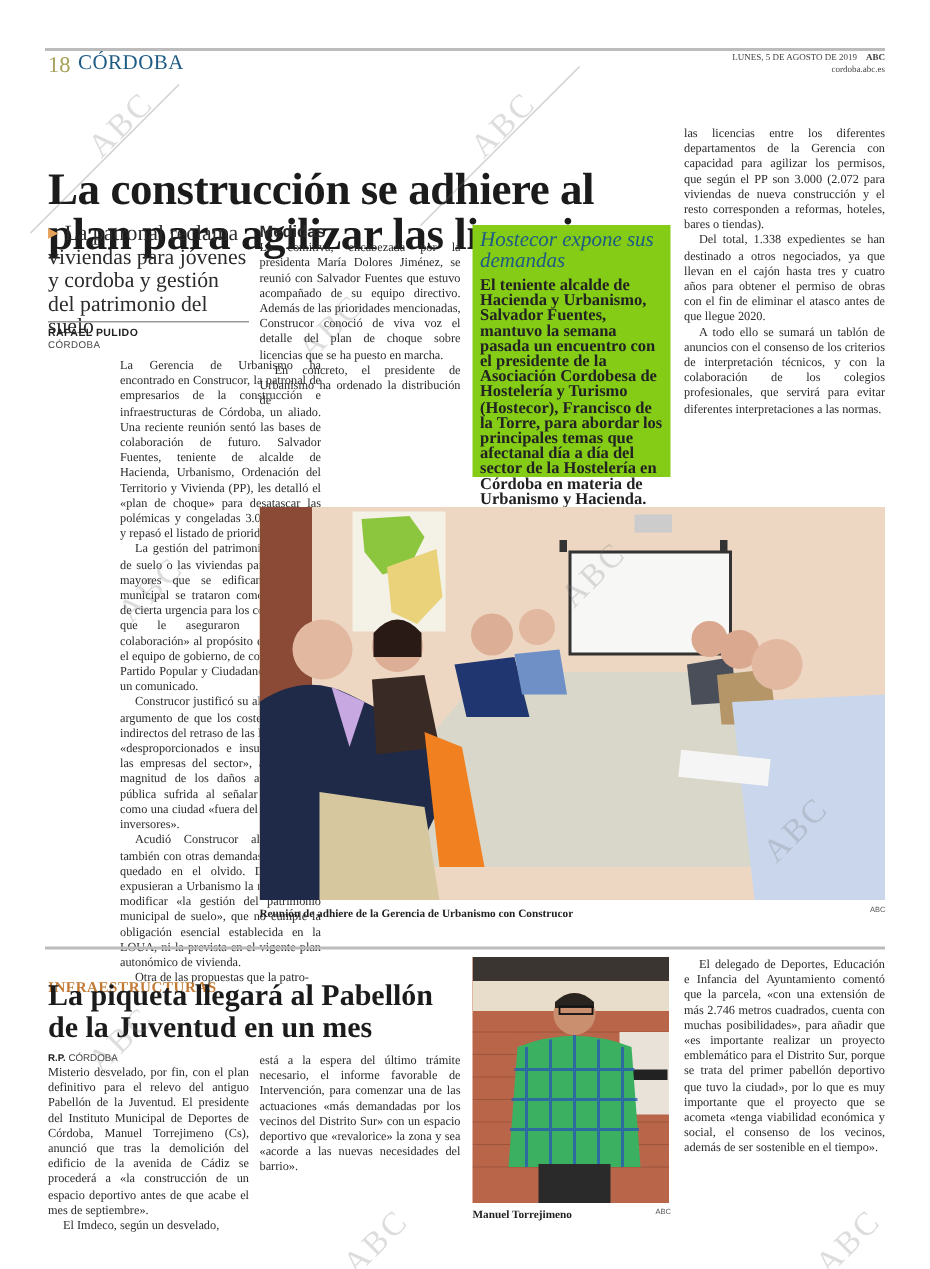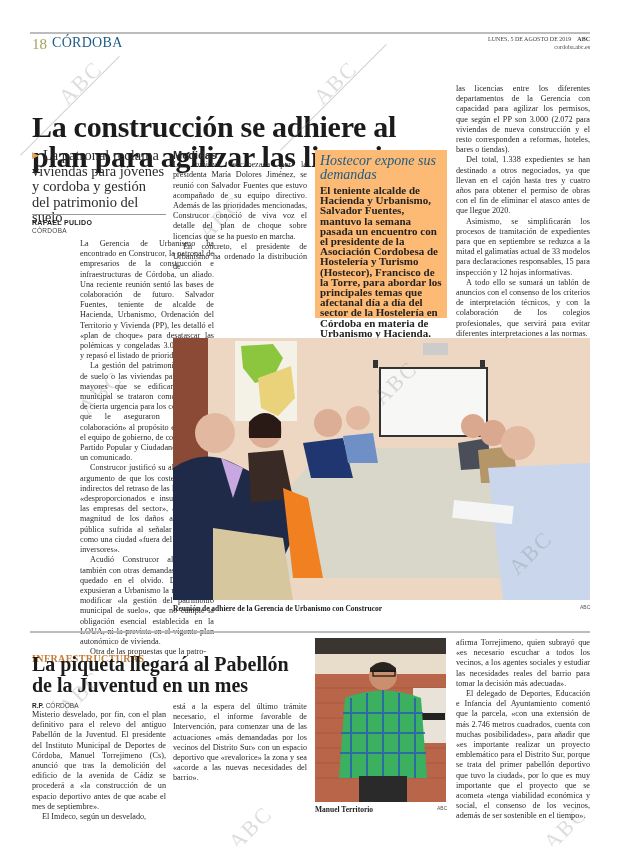--- a/index.html
+++ b/index.html
@@ -15,21 +15,21 @@
   .subhead .tri{color:#e6a25a;font-size:9px;margin-right:4px;vertical-align:2px;}
   .rule1{left:32px;top:214px;width:134px;height:1px;background:#999;}
   .byline{left:32px;top:219px;font-size:7px;font-weight:bold;letter-spacing:.3px;color:#222;font-family:"Liberation Sans",sans-serif;}
   .byloc{left:32px;top:227px;font-size:6.5px;color:#444;font-family:"Liberation Sans",sans-serif;letter-spacing:.3px;}
   .col{font-size:8.2px;line-height:10.2px;text-align:justify;color:#2a2a2a;font-family:"Liberation Serif",serif;}
   .col p{margin:0;text-indent:10px;}
   .col p.first{text-indent:0;}
   .col1{left:32px;top:239px;width:134px;margin-left:48px;}
   .col2{left:173px;top:150px;width:134px;}
   .medidas{font-size:11px;font-weight:bold;margin:4px 0 1px 0;text-indent:0 !important;font-family:"Liberation Sans",sans-serif;}
-  .sidebar{left:315px;top:150px;width:132px;height:168px;background:#fdba74;padding:4px 5px;box-sizing:border-box;}
+  .sidebar{left:315px;top:150px;width:132px;height:168px;background:#84cc16;padding:4px 5px;box-sizing:border-box;}
   .sidebar .stitle{font-size:14px;line-height:14px;color:#1d5b85;font-style:italic;font-family:"Liberation Serif",serif;margin-bottom:3px;}
   .sidebar .sbody{font-size:11px;line-height:10.2px;font-weight:bold;color:#222;font-family:"Liberation Serif",serif;}
   .col4{left:456px;top:84px;width:134px;font-family:Liberation Serif, serif;}
   .photo1{left:173px;top:338px;width:417px;height:262px;overflow:hidden;background:#efd6bf;}
   .cap1{left:173px;top:604px;font-size:7.5px;font-weight:bold;color:#222;font-family:"Liberation Serif",serif;}
   .credit{font-size:5px;color:#555;font-family:"Liberation Sans",sans-serif;}
   .credit1{left:580px;top:604px;}
   .midline{left:30px;top:631px;width:560px;height:1.5px;background:#bcbcbc;}
   .kicker{left:32px;top:641px;font-size:10px;font-weight:bold;color:#c27a34;letter-spacing:.4px;font-family:"Liberation Serif",serif;margin-top:12px;}
   .headline2{left:32px;top:654px;width:275px;font-size:20px;line-height:21px;font-weight:bold;color:#1b1b1b;font-family:"Liberation Serif",serif;}
@@ -78,21 +78,20 @@
 </div>
 
 <div class="abs sidebar">
   <div class="stitle">Hostecor expone sus demandas</div>
   <div class="sbody">El teniente alcalde de Hacienda y Urbanismo, Salvador Fuentes, mantuvo la semana pasada un encuentro con el presidente de la Asociación Cordobesa de Hostelería y Turismo (Hostecor), Francisco de la Torre, para abordar los principales temas que afectanal día a día del sector de la Hostelería en Córdoba en materia de Urbanismo y Hacienda.</div>
 </div>
 
 <div class="abs col col4">
   <p class="first">las licencias entre los diferentes departamentos de la Gerencia con capacidad para agilizar los permisos, que según el PP son 3.000 (2.072 para viviendas de nueva construcción y el resto corresponden a reformas, hoteles, bares o tiendas).</p>
   <p>Del total, 1.338 expedientes se han destinado a otros negociados, ya que llevan en el cajón hasta tres y cuatro años para obtener el permiso de obras con el fin de eliminar el atasco antes de que llegue 2020.</p>
-  <p>Asimismo, se simplificarán los procesos de tramitación de expedientes para que en septiembre se reduzca a la mitad el galimatías actual de 33 modelos para declaraciones responsables, 15 para inspección y 12 hojas informativas.</p>
   <p>A todo ello se sumará un tablón de anuncios con el consenso de los criterios de interpretación técnicos, y con la colaboración de los colegios profesionales, que servirá para evitar diferentes interpretaciones a las normas.</p>
 </div>
 
 <div class="abs photo1">
   <svg width="417" height="262" viewBox="0 0 417 262">
     <rect width="417" height="262" fill="#eed7c2"></rect>
     <rect x="0" y="0" width="35" height="150" fill="#8a4a35"></rect>
     <rect x="62" y="3" width="62" height="80" fill="#f4f1e6"></rect>
     <path d="M68 8 L100 6 L110 20 L100 40 L82 45 L70 30 Z" fill="#8cc63f"></path>
     <path d="M85 40 L118 28 L122 60 L105 78 L88 70 Z" fill="#e9d27a"></path>
@@ -166,25 +165,24 @@
         <line x1="68" y1="52" x2="68" y2="140"></line>
       <line x1="84" y1="55" x2="84" y2="140"></line>
         <line x1="100" y1="60" x2="100" y2="140"></line>
       <line x1="28" y1="75" x2="108" y2="75"></line>
         <line x1="26" y1="95" x2="110" y2="95"></line>
         <line x1="25" y1="115" x2="111" y2="115"></line>
     </g>
     <rect x="44" y="138" width="48" height="26" fill="#2a2a2a"></rect>
   </svg>
 </div>
-<div class="abs cap2">Manuel Territorio</div>
+<div class="abs cap2">Manuel Torrejimeno</div>
 <div class="abs credit credit2">ABC</div>
 
 <div class="abs col col7">
-  <p class="first">afirma Torrejimeno, quien subrayó que «es necesario escuchar a todos los vecinos, a los agentes sociales y estudiar las necesidades reales del barrio para tomar la decisión más adecuada».</p>
   <p>El delegado de Deportes, Educación e Infancia del Ayuntamiento comentó que la parcela, «con una extensión de más 2.746 metros cuadrados, cuenta con muchas posibilidades», para añadir que «es importante realizar un proyecto emblemático para el Distrito Sur, porque se trata del primer pabellón deportivo que tuvo la ciudad», por lo que es muy importante que el proyecto que se acometa «tenga viabilidad económica y social, el consenso de los vecinos, además de ser sostenible en el tiempo».</p>
 </div>
 
 <div class="wm" style="left:55px;top:70px;">ABC</div>
 <div class="wmline" style="left:20px;top:155px;width:140px;"></div>
 <div class="wm" style="left:310px;top:70px;">ABC</div>
 <div class="wmline" style="left:280px;top:150px;width:150px;"></div>
 <div class="wm" style="left:75px;top:380px;">ABC</div>
 <div class="wm" style="left:195px;top:205px;">ABC</div>
 <div class="wm" style="left:370px;top:370px;">ABC</div>

